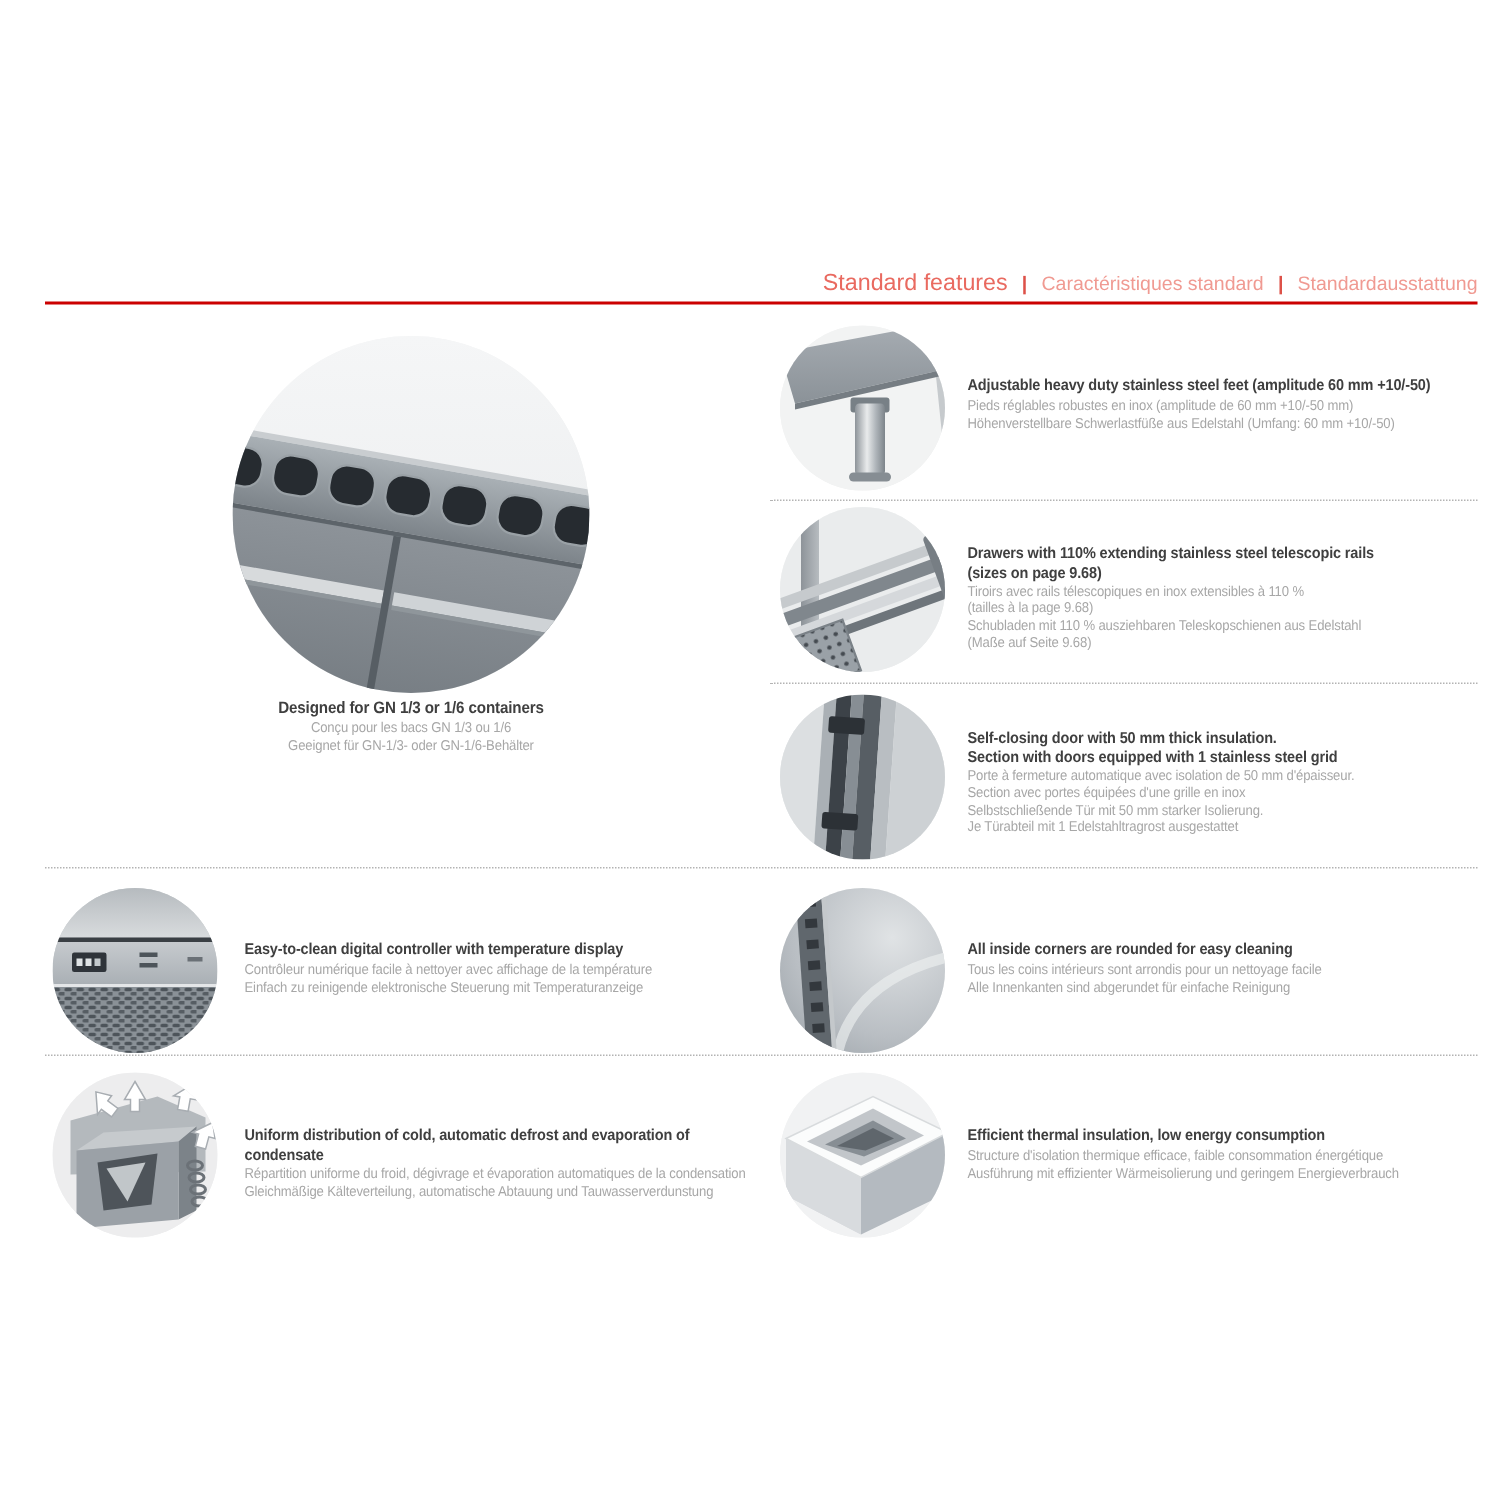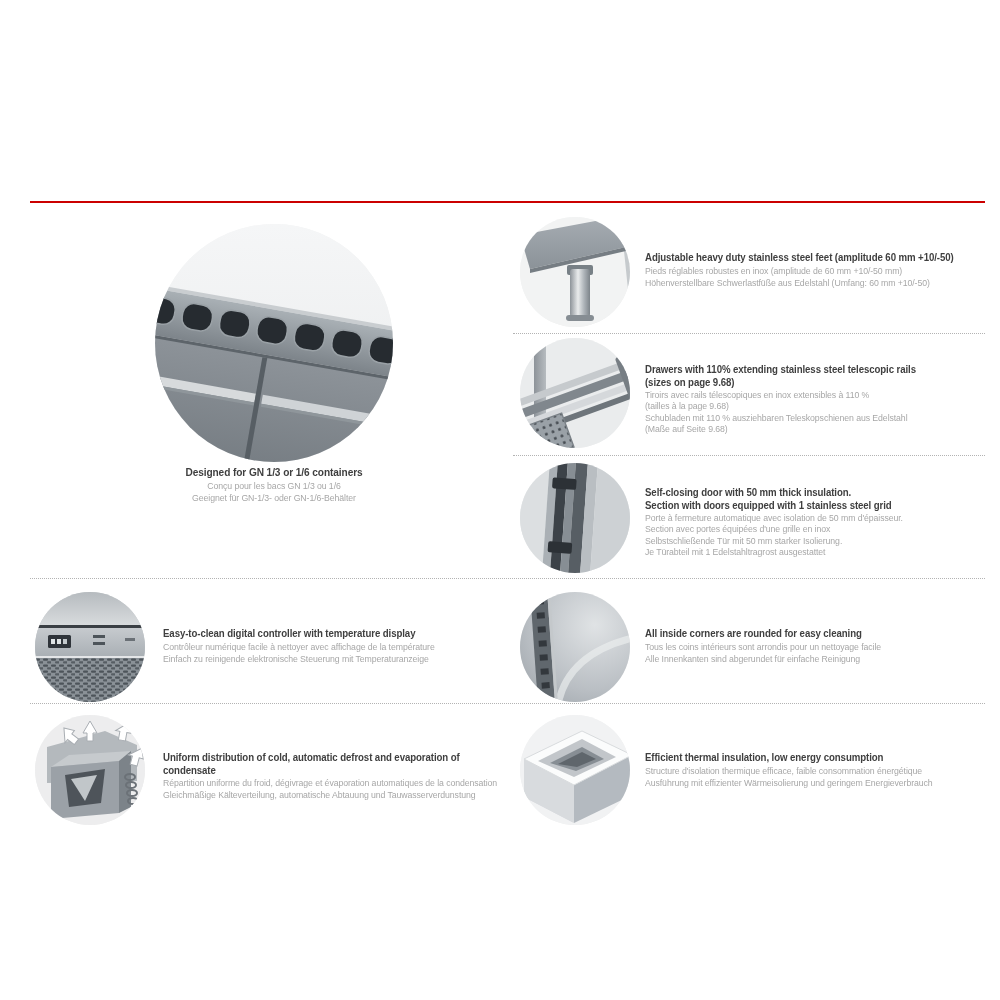--- a/index.html
+++ b/index.html
@@ -44,20 +44,27 @@
   .tr1 { top:251px; } .tr2 { top:363px; } .tr3 { top:486px; } .tr4 { top:627px; } .tr5 { top:751px; }
   .tl1 { top:627px; } .tl2 { top:751px; }
   .t-hero { left:107px; top:466px; width:334px; text-align:center; transform-origin:50% 0; }
   .t-hero .t-en { font-size:11px; }
 </style>
 </head>
 <body>
 
 <div class="page">
 
+  <div class="hdr">
+    <span class="hdr-en">Standard features</span>
+    <span class="hdr-sep">|</span>
+    <span class="hdr-sec">Caractéristiques standard</span>
+    <span class="hdr-sep">|</span>
+    <span class="hdr-sec">Standardausstattung</span>
+  </div>
   <div class="rule"></div>
 
   <div class="dots d1"></div>
   <div class="dots d2"></div>
   <div class="dots d3"></div>
   <div class="dots d4"></div>
 
   <div class="circle c-hero">
     <svg viewBox="0 0 238 238">
       <defs>

